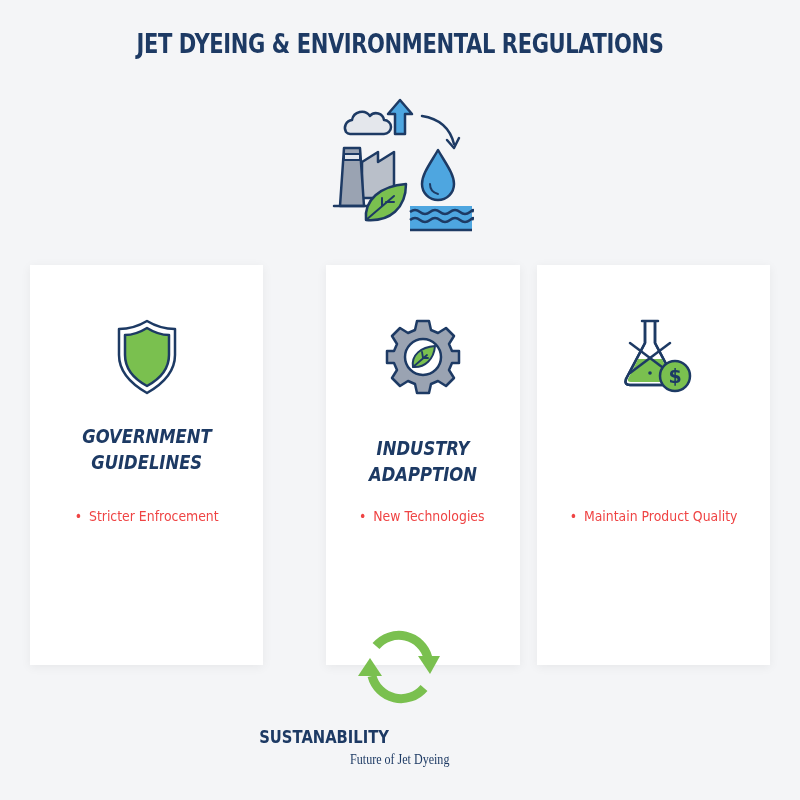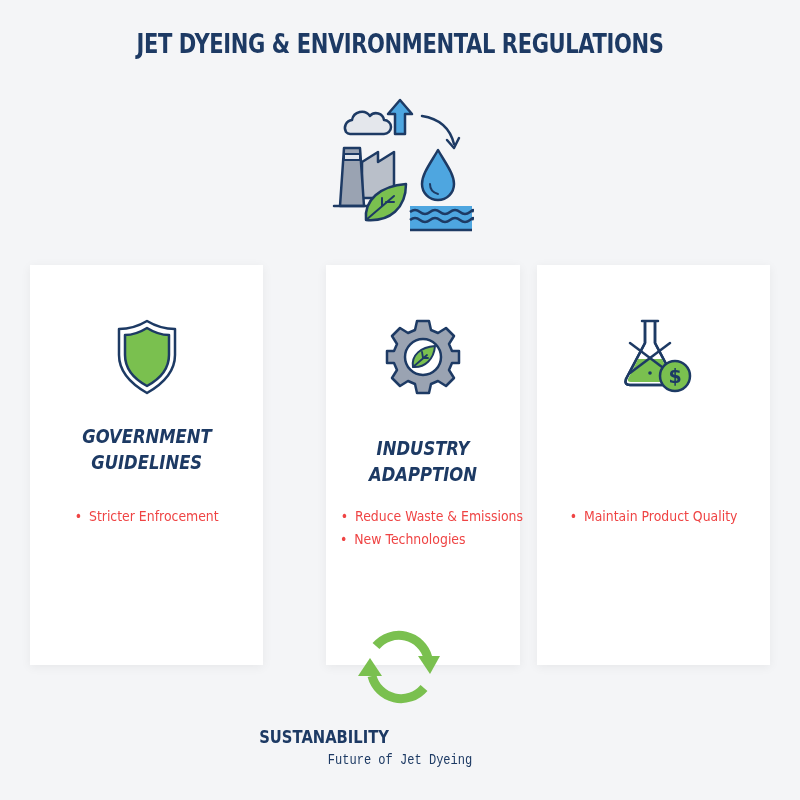--- a/index.html
+++ b/index.html
@@ -95,21 +95,21 @@
       font-family: "DejaVu Sans", sans-serif;
       font-weight: bold;
       font-size: 18px;
       color: #1d3a64;
     }
     .footer-title span { display: inline-block; transform: scaleX(0.82); }
     .footer-subtitle {
       position: absolute;
       top: 752px; left: 0; width: 800px;
       text-align: center;
-      font-family: Liberation Mono, monospace;
+      font-family: Liberation Serif, serif;
       font-size: 14px;
       color: #1d3a64;
     }
     .footer-subtitle span { display: inline-block; transform: scaleX(0.86); }
   </style>
 </head>
 <body>
 
 <div class="title">JET DYEING &amp; ENVIRONMENTAL REGULATIONS</div>
 
@@ -173,22 +173,21 @@
       <path d="M-6 -36 H6 L8 -27 L15 -24 L23 -29 L31 -21 L26 -13 L29 -6 L36 -6 V6 L29 6 L26 13 L31 21 L23 29 L15 24 L8 27 L6 36 H-6 L-8 27 L-15 24 L-23 29 L-31 21 L-26 13 L-29 6 L-36 6 V-6 L-29 -6 L-26 -13 L-31 -21 L-23 -29 L-15 -24 L-8 -27 Z" fill="#9aa3b2" stroke="#1d3a64" stroke-width="2.5" stroke-linejoin="round"></path>
       <circle r="18" fill="#ffffff" stroke="#1d3a64" stroke-width="2.5"></circle>
       <path d="M-10 10 C-12 -2 -2 -10 12 -11 C11 2 2 11 -10 10 Z" fill="#7ac04f" stroke="#1d3a64" stroke-width="2" stroke-linejoin="round"></path>
       <path d="M-10 10 L4 -2 M0 1 L-1 -5 M0 1 L5 1" stroke="#1d3a64" stroke-width="1.8" stroke-linecap="round" fill="none"></path>
     </g>
   </svg>
   <div class="card-title">
     <span>INDUSTRY ADAPPTION</span>
   </div>
   <ul class="card-list">
-    <li><span class="inner"><span class="bullet">•</span><span>Reduce Waste &amp; Emissions</span></span></li>
-    <li style="text-align:left;padding-left:14px;"><span class="inner" style="transform-origin:left;"><span class="bullet">•</span><span>New Technologies</span></span></li>
+    <li style="text-align:left;padding-left:33px;"><span class="inner" style="transform-origin:left;"><span class="bullet">•</span><span>New Technologies</span></span></li>
   </ul>
 </div>
 
 <div class="card card-3">
   <svg class="card-icon" viewBox="0 0 80 80">
     <path d="M28 4 H44 M31 4 V26 L12 62 Q10 68 16 68 H56 Q62 68 60 62 L41 26 V4" fill="#ffffff" stroke="#1d3a64" stroke-width="2.5" stroke-linejoin="round" stroke-linecap="round"></path>
     <path d="M24 42 H48 L58 62 Q59 65 55 65 H17 Q13 65 14 62 Z" fill="#7ac04f"></path>
     <path d="M31 4 V26 L12 62 Q10 68 16 68 H56 Q62 68 60 62 L41 26 V4" fill="none" stroke="#1d3a64" stroke-width="2.5" stroke-linejoin="round"></path>
     <circle cx="36" cy="56" r="1.8" fill="#1d3a64"></circle>
     <line x1="16" y1="26" x2="56" y2="56" stroke="#1d3a64" stroke-width="2.5" stroke-linecap="round"></line>

